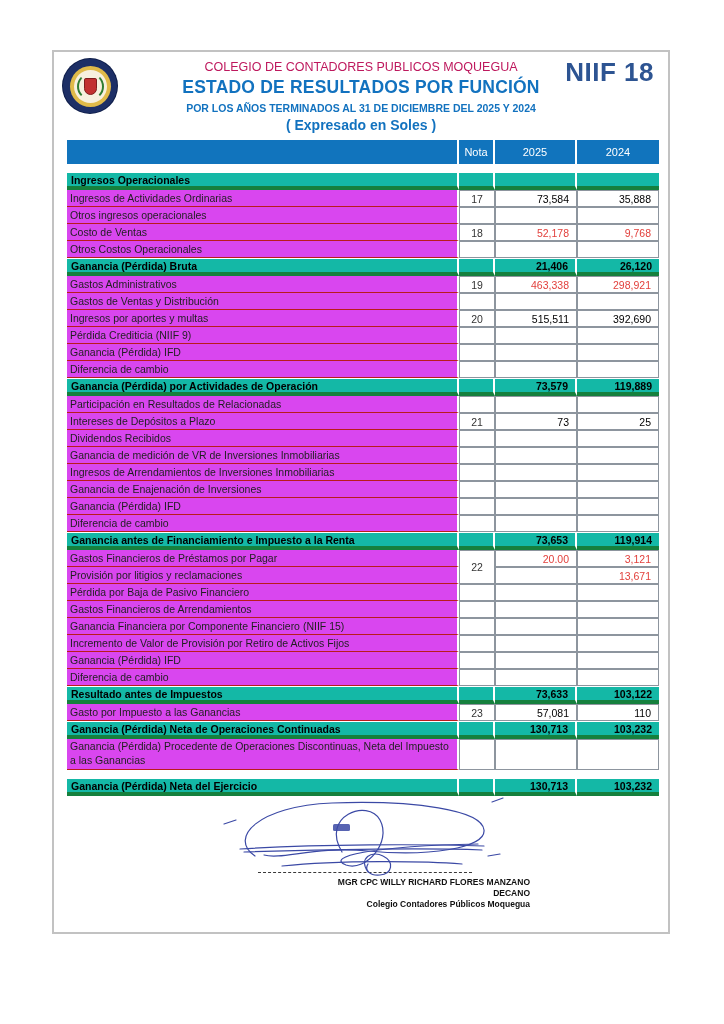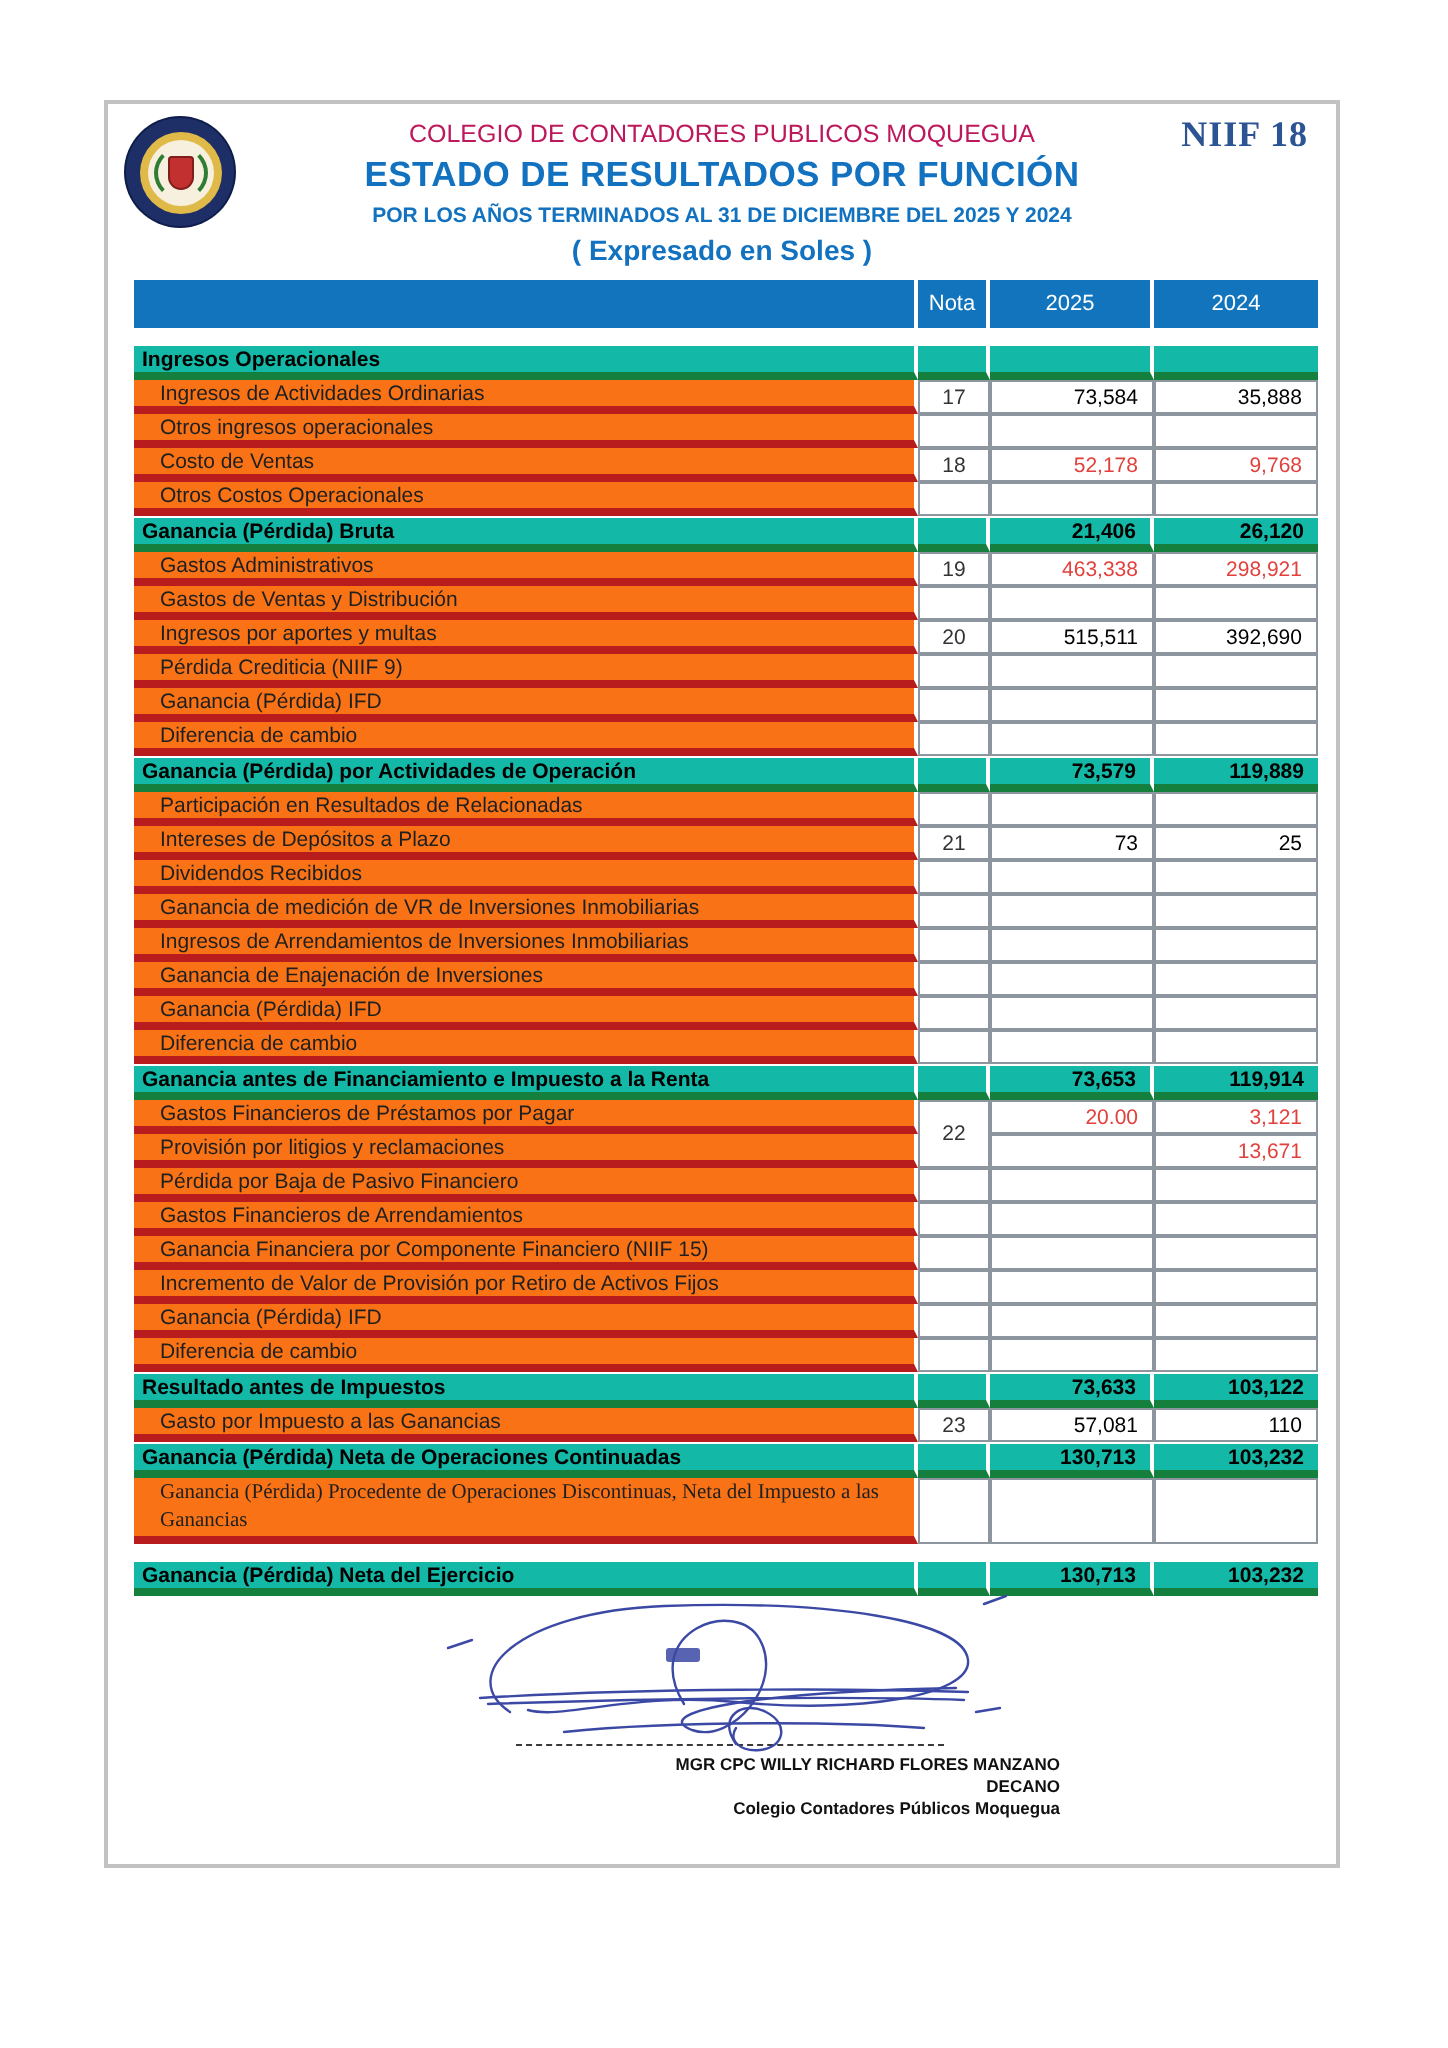--- a/index.html
+++ b/index.html
@@ -16,48 +16,48 @@
   .seal-gold { width: 41px; height: 41px; border-radius: 50%; background: #e0ba49;
     display: flex; align-items: center; justify-content: center; }
   .seal-in { width: 33px; height: 33px; border-radius: 50%; background: #f7f0df;
     position: relative; display: flex; align-items: center; justify-content: center; }
   .wreath { position: absolute; inset: 3px; border-radius: 50%;
     border: 2px solid transparent; border-left-color: #2f7d32; border-right-color: #2f7d32; }
   .shield { width: 13px; height: 17px; background: #c23030; border: 1px solid #801d1d;
     border-radius: 2px 2px 7px 7px; }
   
   .niif { position: absolute; top: 5px; right: 14px; color: #2d5492;
-    font-weight: 800; font-size: 18px; letter-spacing: .5px; font-family: Liberation Serif, serif; }
+    font-weight: 800; font-size: 26px; letter-spacing: .5px; }
   .head-block { padding-top: 8px; text-align: center; }
   .org-line  { color: #be185d; font-weight: 400; font-size: 12.5px; }
   .doc-title { color: #1272bf; font-weight: 800; font-size: 17.5px; margin-top: 3px; letter-spacing: .2px; }
   .subtitle  { color: #1272bf; font-weight: 700; font-size: 10.5px; margin-top: 4px; }
   .currency  { color: #1272bf; font-weight: 700; font-size: 14px; margin-top: 3px; }
   
   table.stmt { border-collapse: separate; border-spacing: 0; table-layout: fixed;
     width: 592px; margin: 7px 0 0 13px; font-size: 10.5px; }
   thead th { background: #1174bd; color: #fff; font-size: 11px; font-weight: 400;
     height: 24px; border-right: 2px solid #fff; text-align: center; }
   thead th:last-child { border-right: none; }
   tr.gap td { height: 8px; background: transparent; border: none; }
   td { vertical-align: middle; overflow: hidden; }
   tr.item { height: 17px; }
-  tr.item td.lbl { background: #f97316; padding-left: 13px; color: #1f1f1f;
-    border-bottom: 4px solid #b91c1c; border-right: 2px solid #fff; }
+  tr.item td.lbl { background: #d946ef; padding-left: 3px; color: #1f1f1f;
+    border-bottom: 1px solid #b91c1c; border-right: 2px solid #fff; }
   tr.item td.nota, tr.item td.num { background: #fff; border: 0.5px solid #8d959e; }
   tr.item td.nota { text-align: center; color: #333; }
   td.num { text-align: right; padding-right: 7px; }
   tr.section { height: 18px; font-weight: 700; color: #000; }
   tr.section td { background: #14b8a6; border-top: 1px solid #fff;
     border-bottom: 4px solid #15803d; border-right: 2px solid #fff; }
   tr.section td:last-child { border-right: none; }
   tr.section td.lbl { padding-left: 4px; }
   tr.tall { height: 31px; }
   tr.tall td.lbl { line-height: 1.3; padding-top: 1px; padding-bottom: 1px;
-    white-space: normal; font-family: Liberation Serif, serif; }
+    white-space: normal; }
   .red { color: #e2403c; }
   
   .sig-area { position: absolute; left: 146px; top: 742px; width: 330px; text-align: center; }
   .sig-svg { display: block; margin: 0 auto; }
   .dash-line { width: 214px; margin: -6px auto 4px auto; border-top: 1.5px dashed #3a3a3a; }
   .sig-name, .sig-role, .sig-org { font-size: 8.5px; font-weight: 700; color: #111;
     line-height: 11px; text-align: right; }
 </style>
 </head>
 <body>

